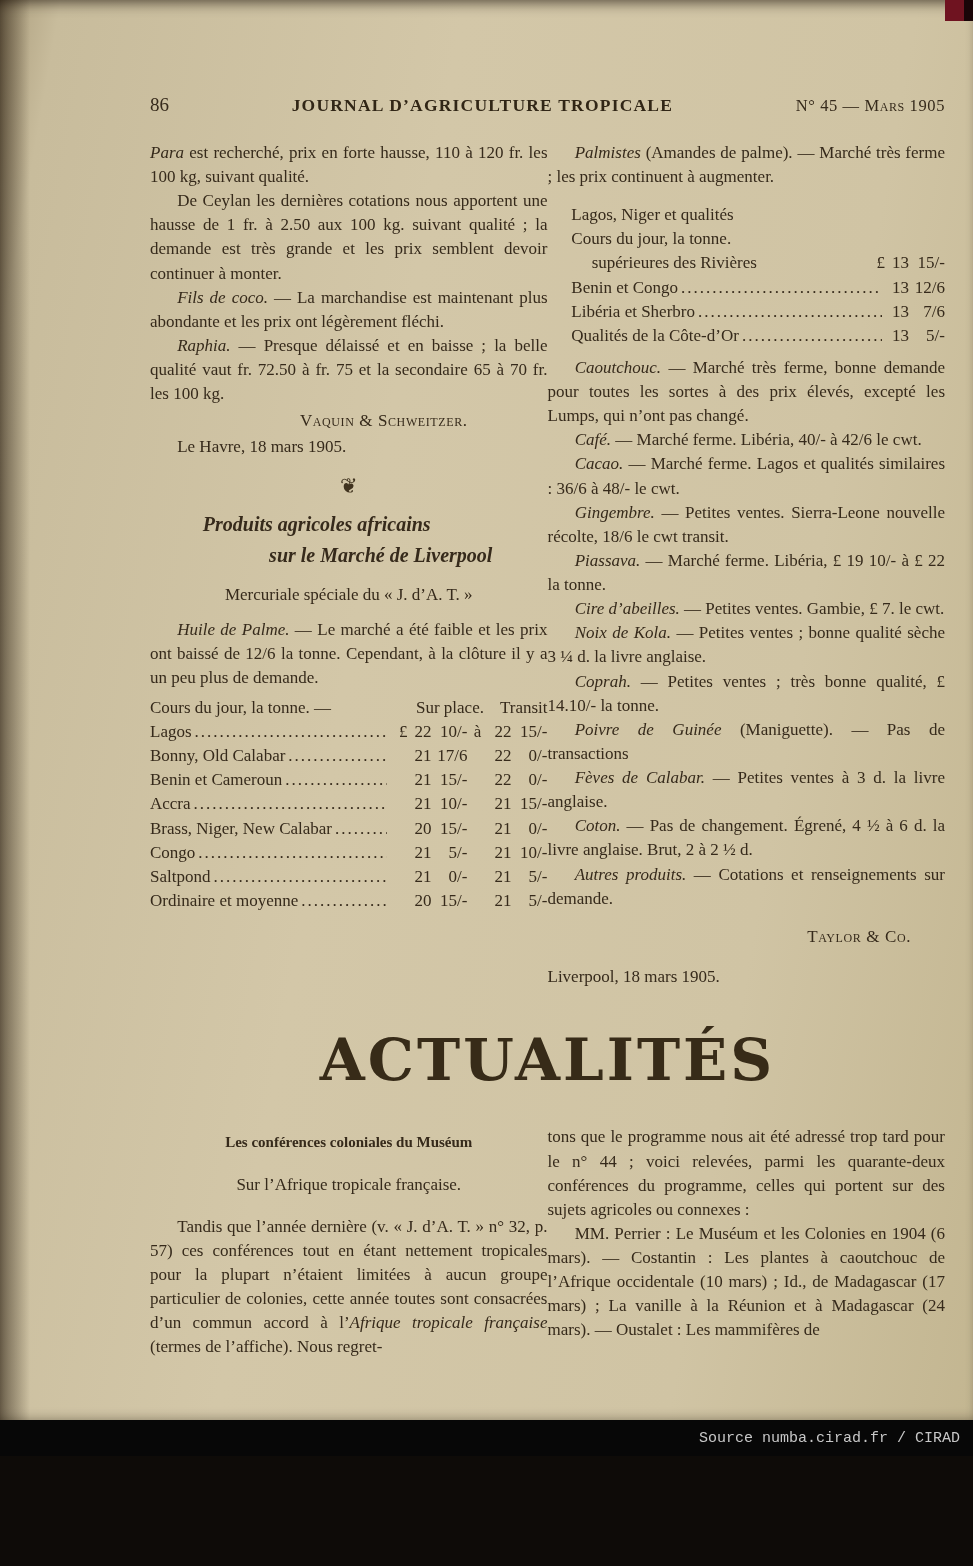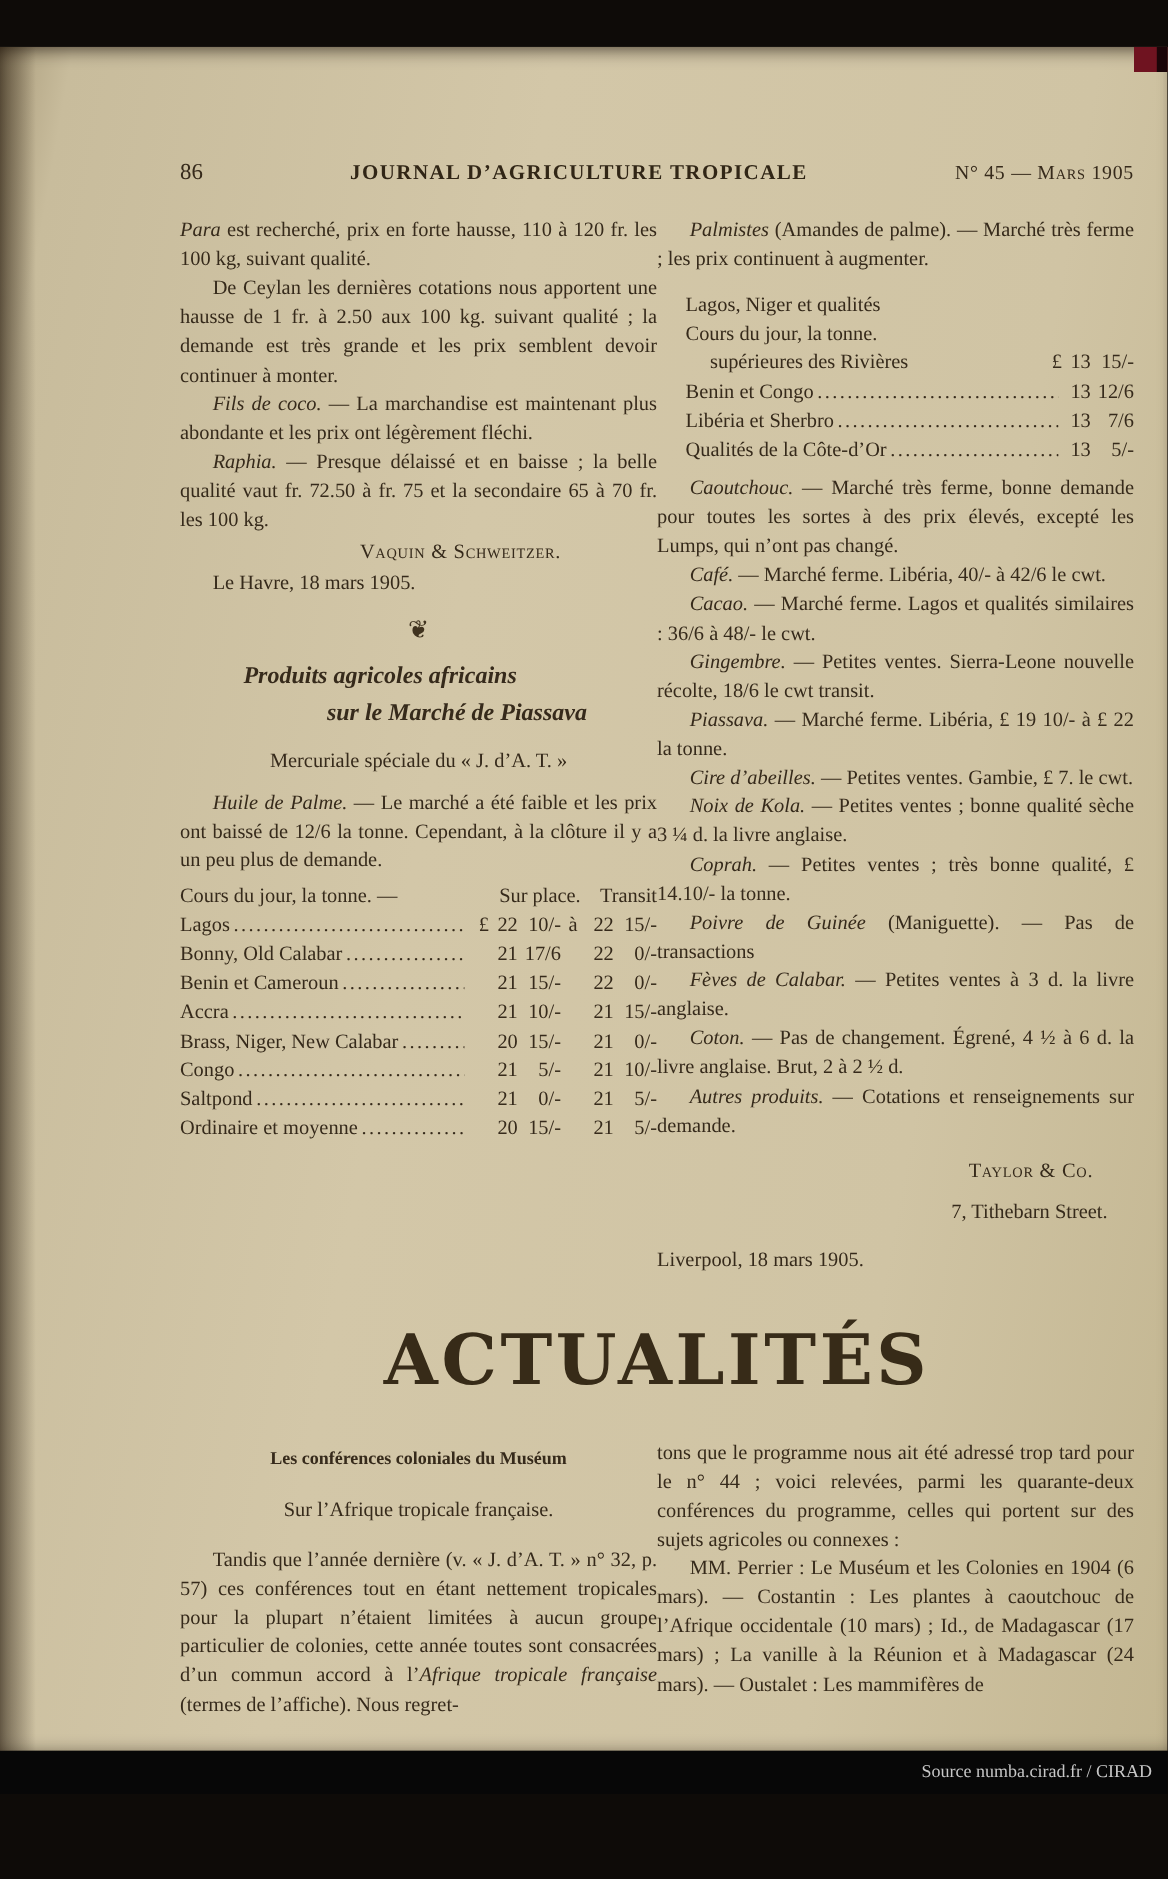--- a/index.html
+++ b/index.html
@@ -1,19 +1,19 @@
 <!DOCTYPE html>
 <html><head>
 <meta charset="utf-8">
 <style>
   * { margin:0; padding:0; box-sizing:border-box; }
   html,body { width:973px; height:1566px; }
   body { background:#0e0b08; font-family:"Liberation Serif","DejaVu Serif",serif; }
 
-  .scan { position:relative; width:973px; height:1456px; overflow:hidden;margin-top:39px; }
+  .scan { position:relative; width:973px; height:1456px; overflow:hidden; }
 
   .paper {
     position:absolute; top:0; left:0; right:0; bottom:36px;
     background: linear-gradient(100deg, #ab9d7d 0%, #c8bc9c 5%, #d3c7a8 38%, #d0c4a4 75%, #c3b691 100%);
     color:#362a1b;
     box-shadow: inset 0 10px 14px -8px rgba(20,12,4,0.7), inset 0 -8px 12px -8px rgba(20,12,4,0.4);
   }
   .paper::before {
     content:""; position:absolute; left:0; top:0; bottom:0; width:30px;
     background: linear-gradient(to right, rgba(30,18,6,0.55), rgba(30,18,6,0));
@@ -75,21 +75,21 @@
     font-weight:bold; font-size:58px; letter-spacing:3px; color:#372b18;
     margin:30px 0 24px;
   }
 
   .article-heading { font-weight:bold; text-align:center; font-size:15px; line-height:1.55; max-width:330px; margin:6px auto 18px; }
   .article-sub { text-align:center; margin-bottom:18px; }
 
   .source-bar {
     position:absolute; left:0; right:0; bottom:0; height:36px; background:#070707;
     display:flex; align-items:center; justify-content:flex-end; padding-right:13px;
-    color:#c7c7c7; font-family:Liberation Serif, serif; font-size:15px;
+    color:#c7c7c7; font-family:Liberation Mono, monospace; font-size:15px;
   }
 </style>
 </head>
 <body>
 
 <div class="scan">
   <div class="corner-mark"></div>
 
   <div class="paper">
     <div class="content">
@@ -116,21 +116,21 @@
             <i class="lead">Raphia.</i>
             <span>— Presque délaissé et en baisse ; la belle qualité vaut fr. 72.50 à fr. 75 et la secondaire 65 à 70 fr. les 100 kg.</span>
           </p>
           <div class="sig">Vaquin &amp; Schweitzer.</div>
           <div class="dateline">Le Havre, 18 mars 1905.</div>
 
           <div class="ornament">❦</div>
 
           <div class="sec-heading">
             <span class="l1">Produits agricoles africains</span>
-            <span class="l2">sur le Marché de Piassava</span>
+            <span class="l2">sur le Marché de Liverpool</span>
           </div>
           <div class="sub-center">Mercuriale spéciale du « J. d’A. T. »</div>
           <div class="gap-s"></div>
 
           <p class="para indent">
             <i class="lead">Huile de Palme.</i>
             <span>— Le marché a été faible et les prix ont baissé de 12/6 la tonne. Cependant, à la clôture il y a un peu plus de demande.</span>
           </p>
 
           <div class="mtable">
@@ -303,21 +303,20 @@
           <p class="para indent">
             <i class="lead">Coton.</i>
             <span>— Pas de changement. Égrené, 4 ½ à 6 d. la livre anglaise. Brut, 2 à 2 ½ d.</span>
           </p>
           <p class="para indent">
             <i class="lead">Autres produits.</i>
             <span>— Cotations et renseignements sur demande.</span>
           </p>
 
           <div class="sig-right">Taylor &amp; Co.</div>
-          <div class="addr-right">7, Tithebarn Street.</div>
           <div class="gap-m"></div>
           <div class="dateline" style="text-indent:0;">Liverpool, 18 mars 1905.</div>
         </div>
       </div>
 
       <h1 class="actualites-title">ACTUALITÉS</h1>
 
       <div class="cols">
 
         <div class="col">

